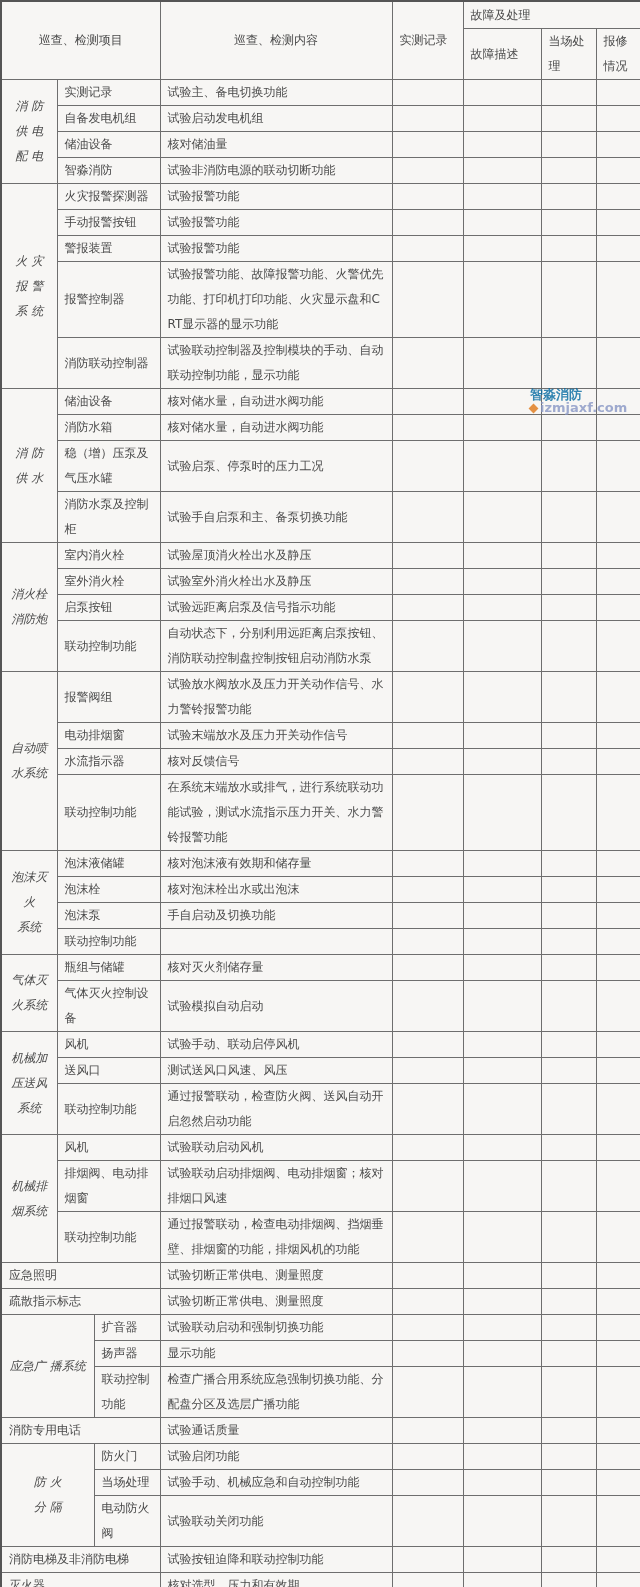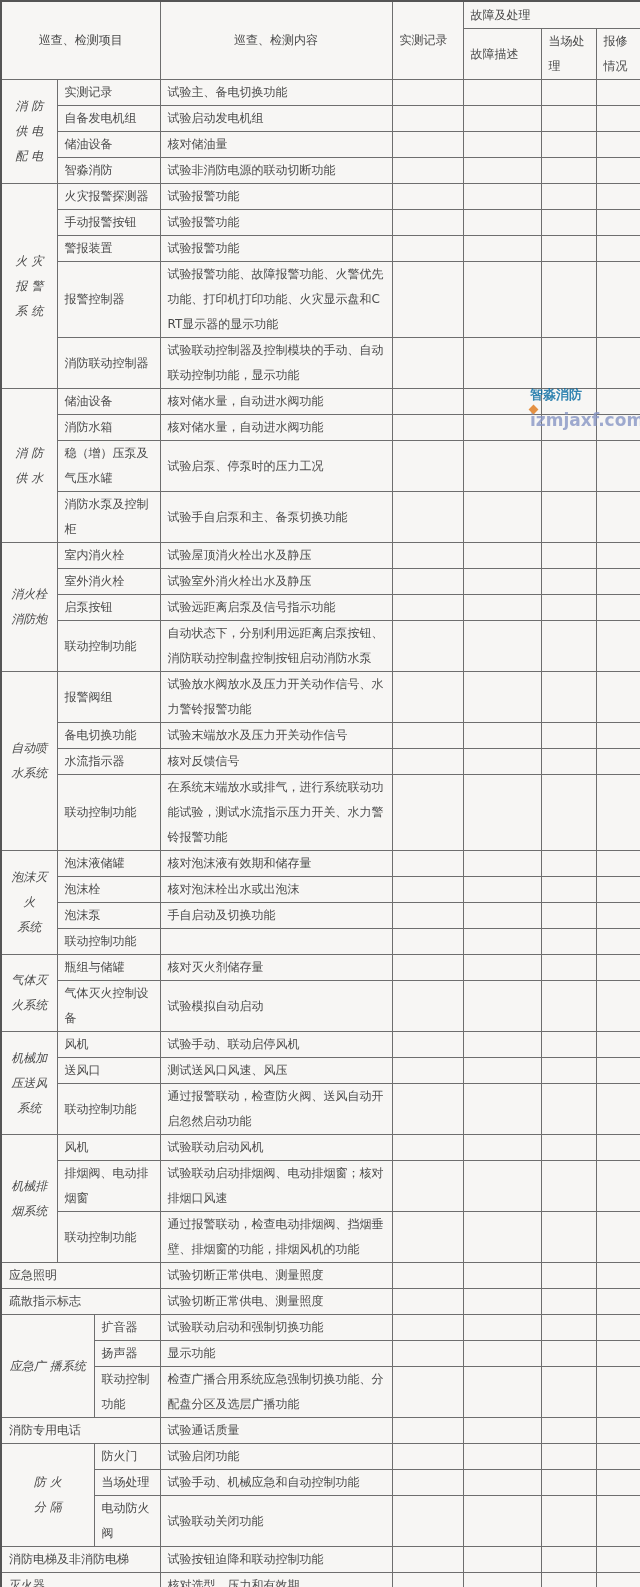--- a/index.html
+++ b/index.html
@@ -26,21 +26,21 @@
   td.hleft{text-align:center;padding-left:8px;}
   tr.hrow1 td{height:26px;}
   tr.hrow2 td{height:50px;}
   td.blank{padding:0;}
   
   .wm-mid{
     position:absolute;top:388px;right:6px;width:104px;text-align:left;
     opacity:.8;pointer-events:none;line-height:13px;
   }
   .wm-mid .wm-brand{font-size:13px;font-weight:bold;color:#0369a1;display:block;}
-  .wm-mid .wm-site{font-size:17px;font-weight:bold;color:#8897c5;display:block;}
+  .wm-mid .wm-site{font-size:13px;font-weight:bold;color:#8897c5;display:block;}
   .wm-mid .mini-diamond{
     display:inline-block;width:7px;height:7px;background:#e07818;
     transform:rotate(45deg);margin-right:3px;
   }
   .wm-bottom{
     position:absolute;bottom:2px;right:2px;width:190px;height:64px;
     pointer-events:none;
   }
 </style>
 </head>
@@ -222,21 +222,21 @@
           <td class="group sec" colspan="1" rowspan="4">自动喷
 水系统</td>
           <td class="item sec" colspan="2">报警阀组</td>
           <td class="content sec">试验放水阀放水及压力开关动作信号、水力警铃报警功能</td>
           <td class="blank sec"></td>
           <td class="blank sec"></td>
           <td class="blank sec"></td>
           <td class="blank sec"></td>
         </tr>
         <tr>
-          <td class="item" colspan="2">备电切换功能</td>
+          <td class="item" colspan="2">电动排烟窗</td>
           <td class="content">试验末端放水及压力开关动作信号</td>
           <td class="blank"></td>
           <td class="blank"></td>
           <td class="blank"></td>
           <td class="blank"></td>
         </tr>
         <tr>
           <td class="item" colspan="2">水流指示器</td>
           <td class="content">核对反馈信号</td>
           <td class="blank"></td>

